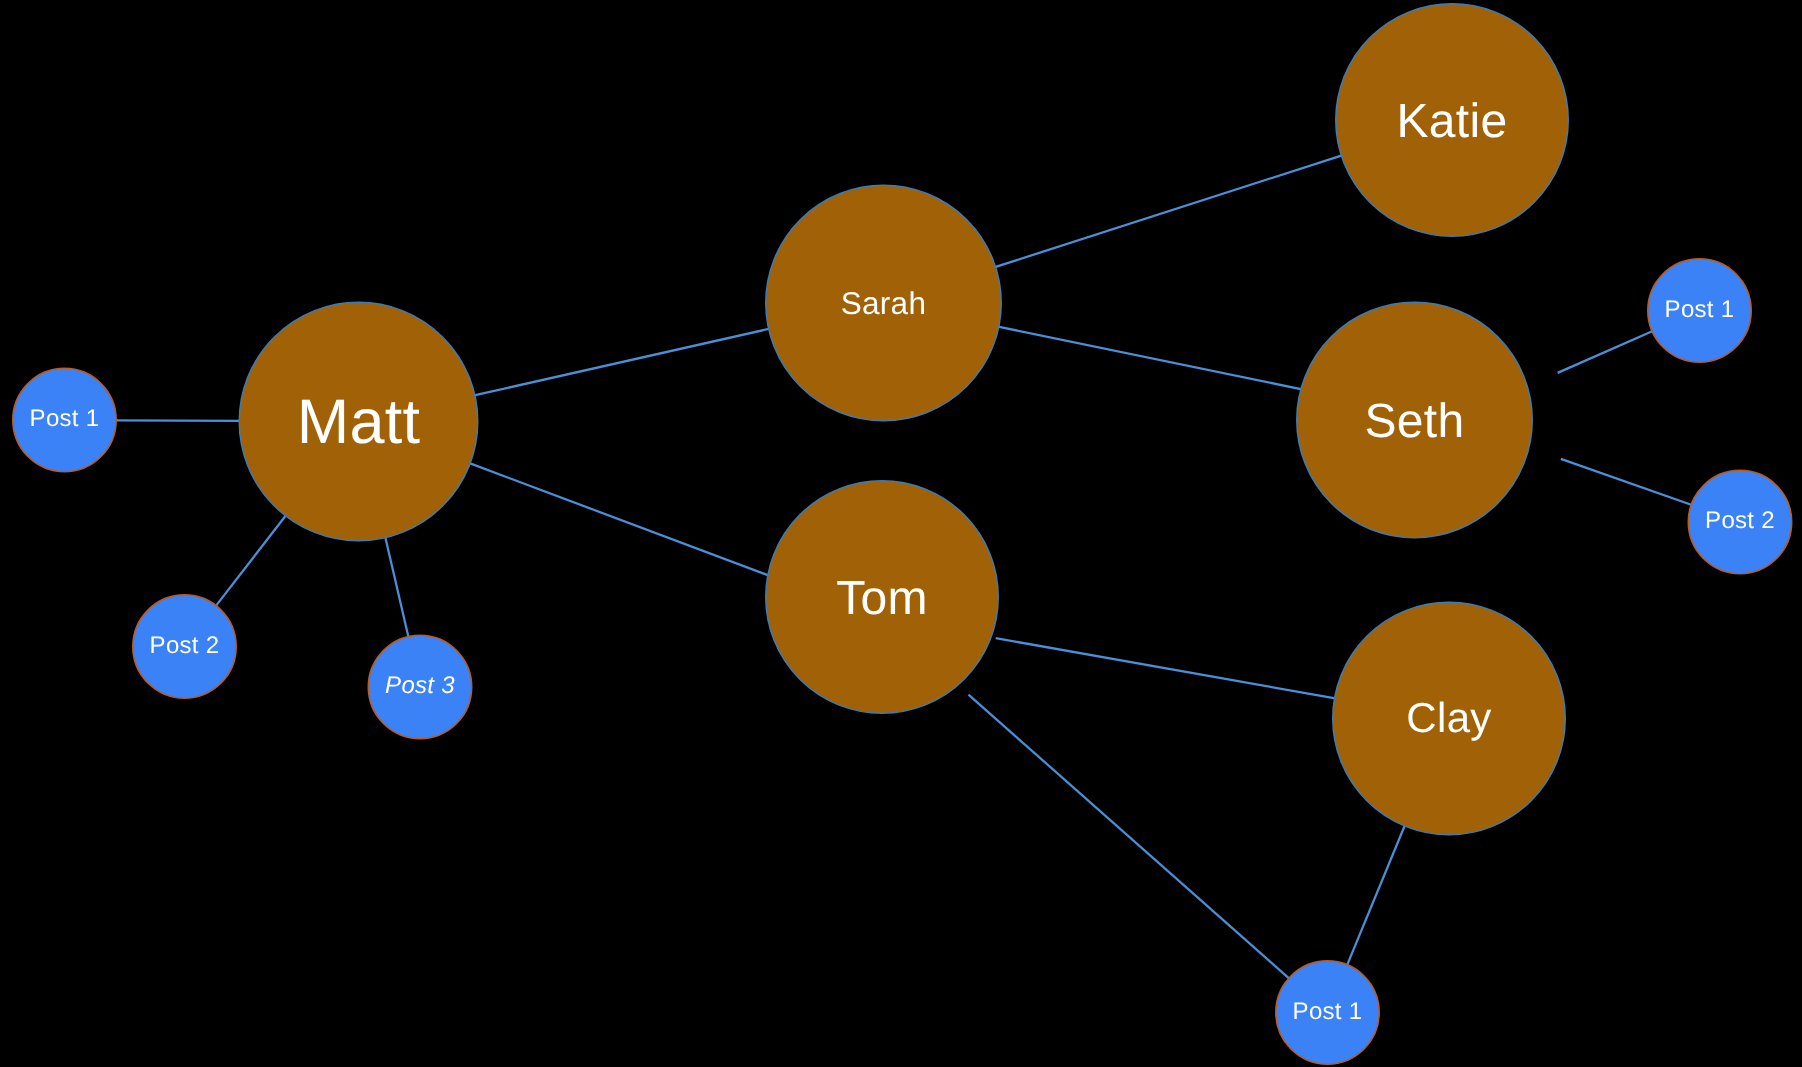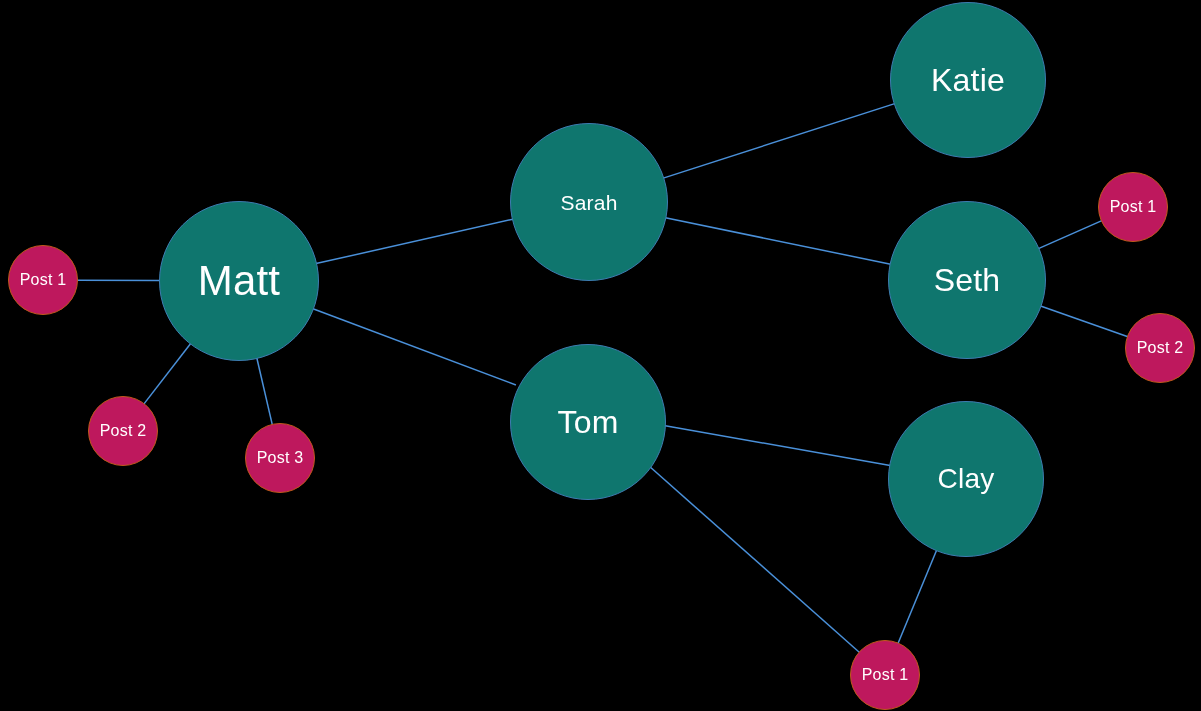--- a/index.html
+++ b/index.html
@@ -28,25 +28,25 @@
     display: flex;
     align-items: center;
     justify-content: center;
     box-sizing: border-box;
     color: #ffffff;
     text-align: center;
     line-height: 1;
     user-select: none;
   }
   .node.person {
-    background: #0f766e;
+    background: #a16207;
     border: 1.5px solid #3E7CB1;
   }
   .node.post {
-    background: #be185d;
+    background: #3b82f6;
     border: 1.5px solid #C15A1B;
   }
   .node-label {
     display: block;
     white-space: nowrap;
     letter-spacing: 0.2px;
   }
 </style>
 </head>
 <body>
@@ -66,39 +66,39 @@
       <line x1="645.6467945752862" y1="463.0474982266002" x2="859.545571226497" y2="652.4595462376051" stroke="#4A90D9" stroke-width="1.5"></line>
       <line x1="936.5909834401211" y1="550.1625585893366" x2="897.9857995199466" y2="643.5775715319812" stroke="#4A90D9" stroke-width="1.5"></line>
     </svg>
   <div id="node-layer">
       <div class="node person" style="left: 159px; top: 201px; width: 160px; height: 160px;">
         <span class="node-label" style="font-size: 42px;">Matt</span>
       </div>
       <div class="node person" style="left: 510px; top: 123px; width: 158px; height: 158px;">
         <span class="node-label" style="font-size: 21px;">Sarah</span>
       </div>
-      <div class="node person" style="left: 510px; top: 344px; width: 156px; height: 156px; align-items: center;">
+      <div class="node person" style="left: 510px; top: 320px; width: 156px; height: 156px; align-items: center;">
         <span class="node-label" style="font-size: 32px;">Tom</span>
       </div>
       <div class="node person" style="left: 890px; top: 2px; width: 156px; height: 156px;">
         <span class="node-label" style="font-size: 32px;">Katie</span>
       </div>
-      <div class="node person" style="left: 888px; top: 201px; width: 158px; height: 158px;">
+      <div class="node person" style="left: 864px; top: 201px; width: 158px; height: 158px;">
         <span class="node-label" style="font-size: 32px;">Seth</span>
       </div>
       <div class="node person" style="left: 888px; top: 401px; width: 156px; height: 156px;">
         <span class="node-label" style="font-size: 28px;">Clay</span>
       </div>
       <div class="node post" style="left: 8px; top: 245px; width: 70px; height: 70px;">
         <span class="node-label" style="font-size: 16px;">Post 1</span>
       </div>
       <div class="node post" style="left: 88px; top: 396px; width: 70px; height: 70px;">
         <span class="node-label" style="font-size: 16px;">Post 2</span>
       </div>
-      <div class="node post" style="left: 245px; top: 423px; width: 70px; height: 70px;">
+      <div class="node post" style="left: 245px; top: 423px; width: 70px; height: 70px; font-style: italic;">
         <span class="node-label" style="font-size: 16px;">Post 3</span>
       </div>
       <div class="node post" style="left: 1098px; top: 172px; width: 70px; height: 70px;">
         <span class="node-label" style="font-size: 16px;">Post 1</span>
       </div>
       <div class="node post" style="left: 1125px; top: 313px; width: 70px; height: 70px;">
         <span class="node-label" style="font-size: 16px;">Post 2</span>
       </div>
       <div class="node post" style="left: 850px; top: 640px; width: 70px; height: 70px;">
         <span class="node-label" style="font-size: 16px;">Post 1</span>

